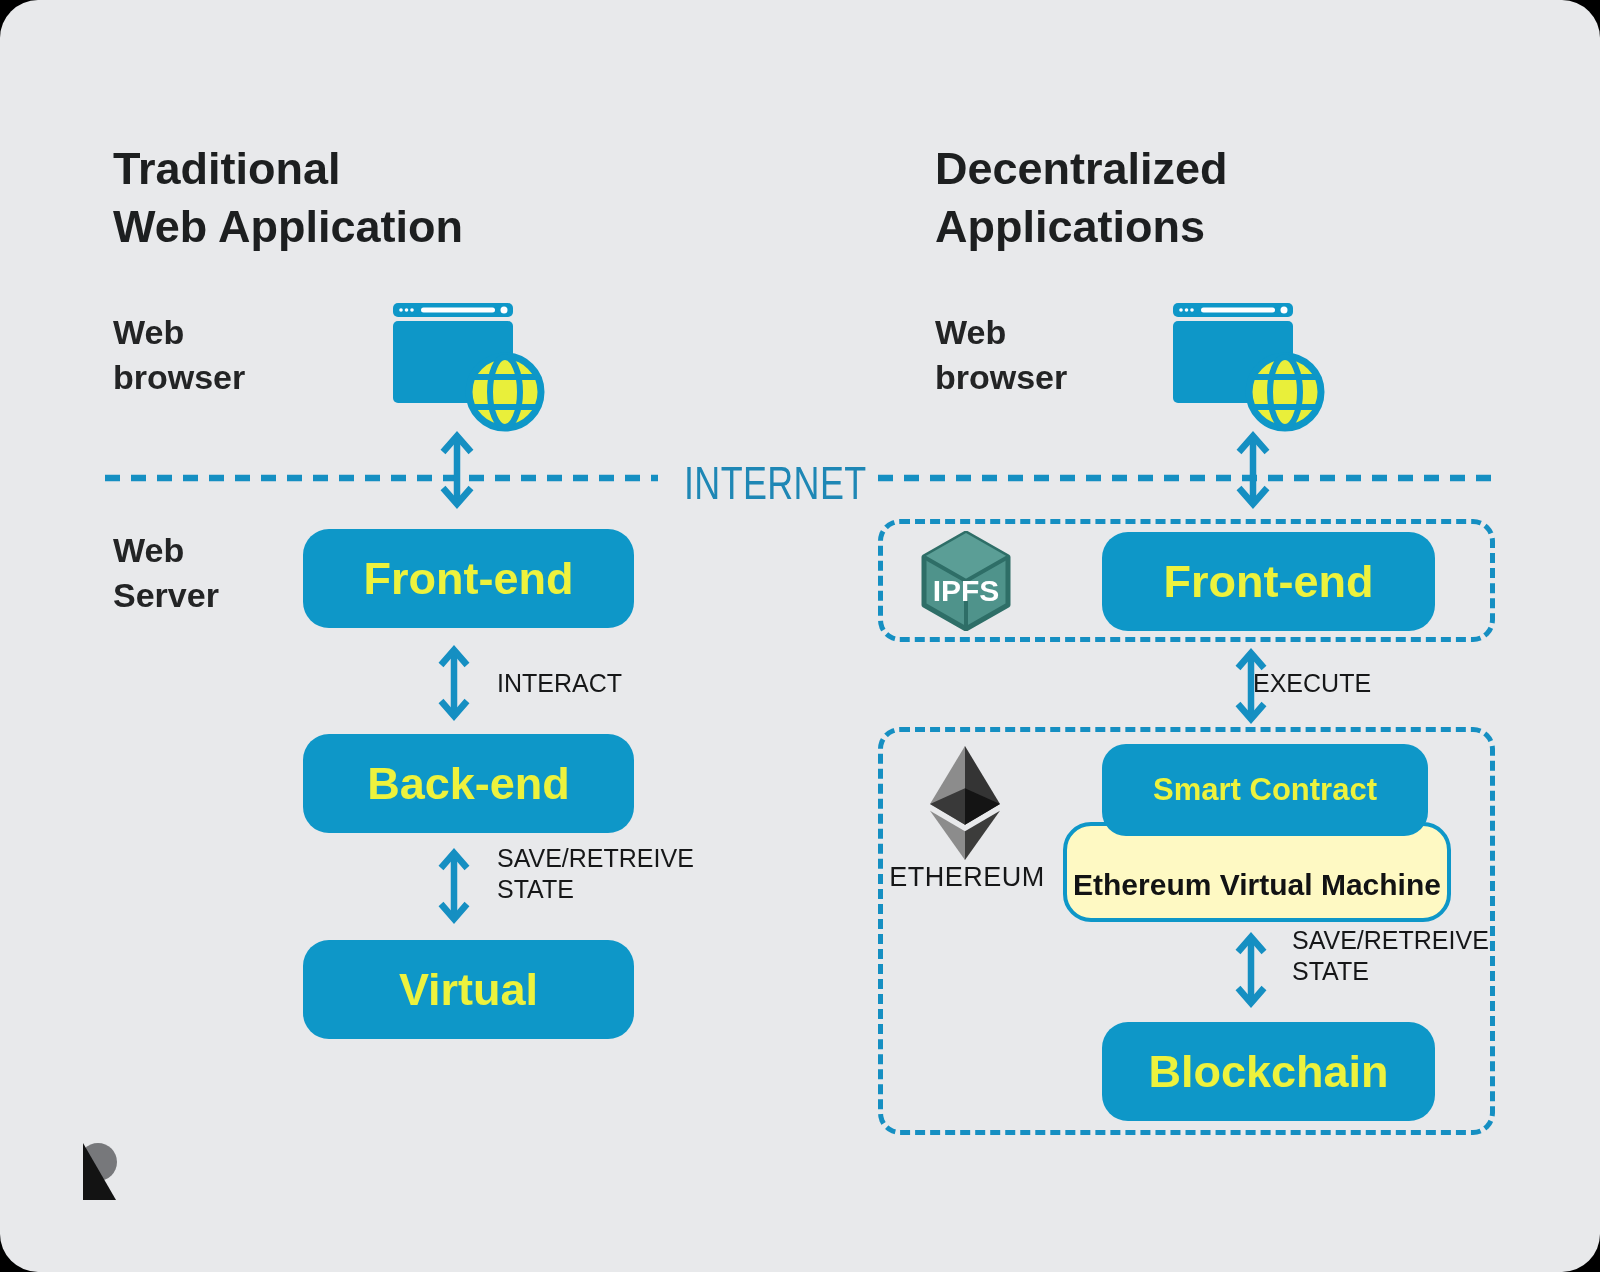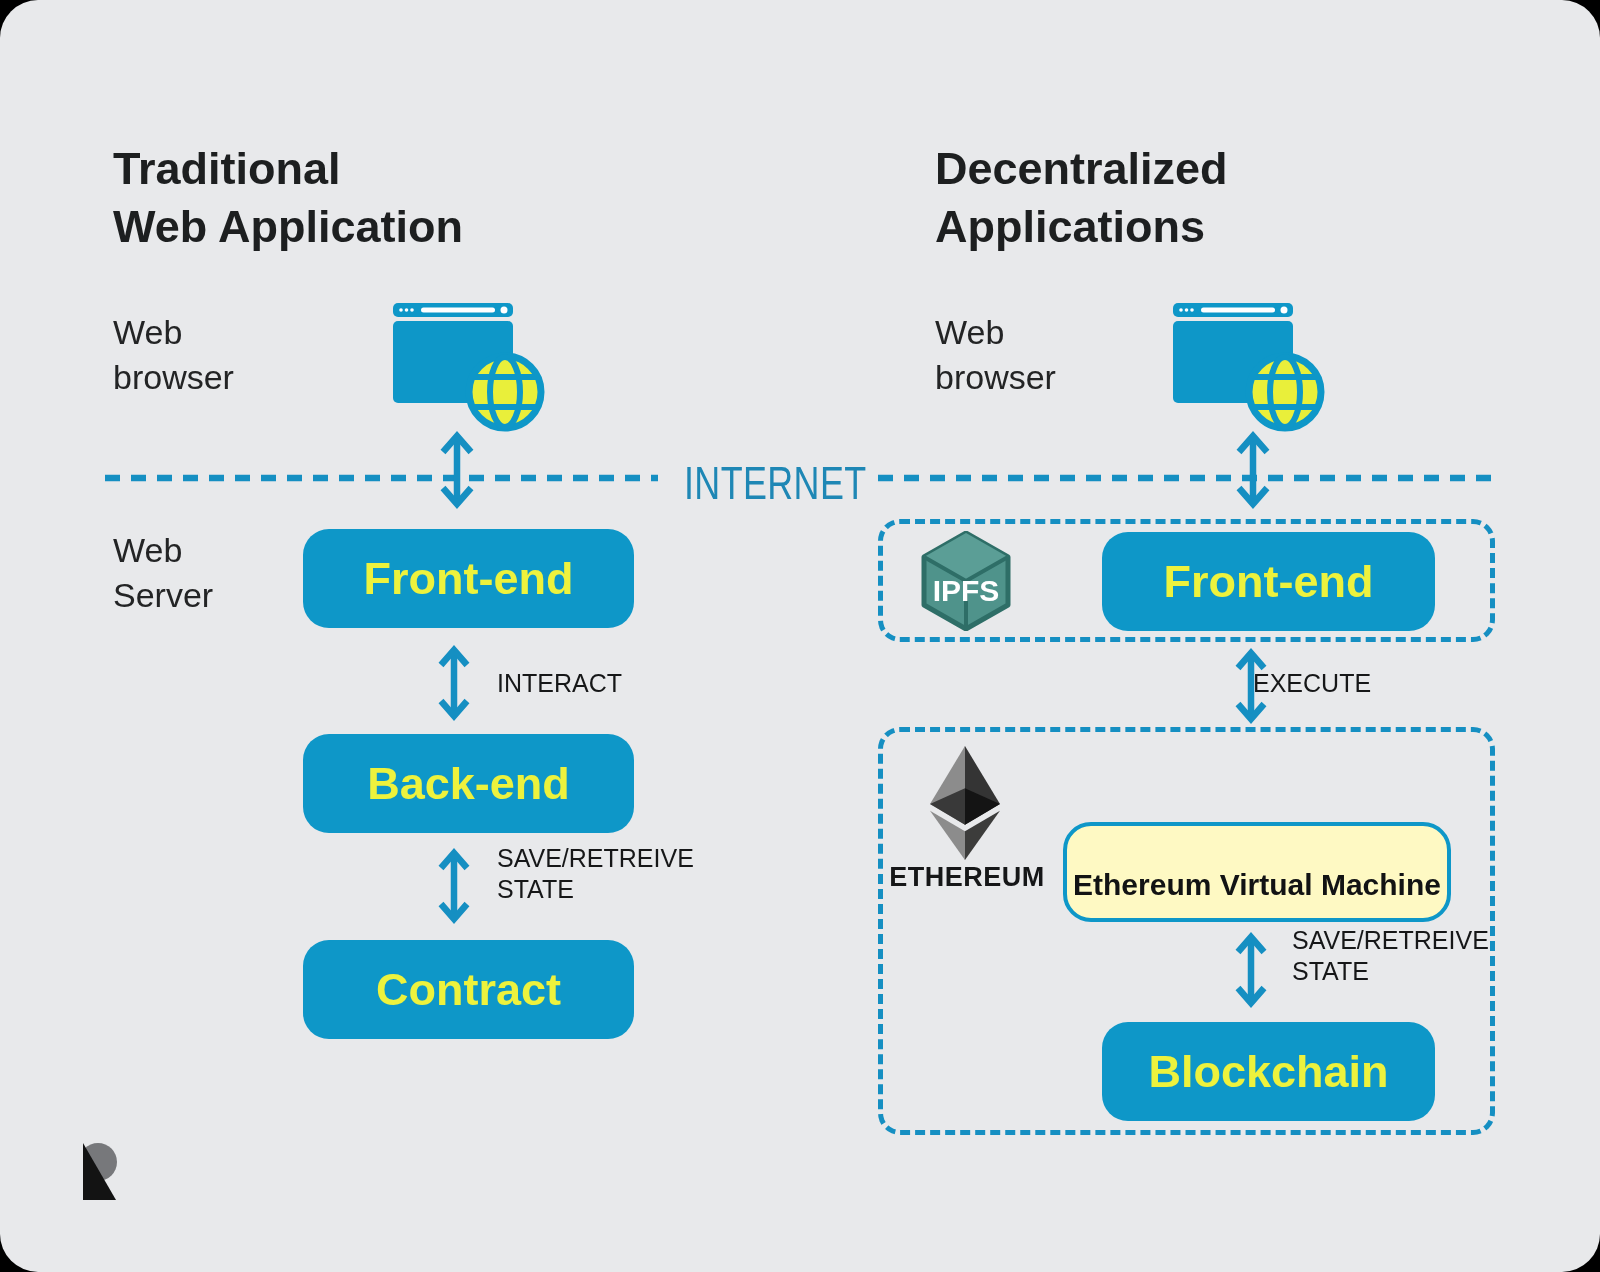--- a/index.html
+++ b/index.html
@@ -4,21 +4,21 @@
 <style>
   html,body{margin:0;padding:0;background:#000;}
   .canvas{
     position:relative;width:1600px;height:1272px;background:#e8e9eb;
     border-radius:38px;overflow:hidden;
     font-family:"Liberation Sans",sans-serif;color:#1d1f20;
   }
   .abs{position:absolute;}
   .preline{white-space:pre-line;}
   .title{font-size:45px;font-weight:700;line-height:1.28;color:#1d1f20;letter-spacing:0;}
-  .side-label{font-size:34px;font-weight:400;line-height:1.32;color:#232425;}
+  .side-label{font-size:34px;font-weight:700;line-height:1.32;color:#232425;}
   .box{
     position:absolute;background:#0e97c8;border-radius:26px;
     display:flex;align-items:center;justify-content:center;
     color:#edf23d;font-weight:700;font-size:45px;
   }
   .box.small{font-size:31px;border-radius:24px;}
   .evm-box{
     position:absolute;background:#fef9c3;border:4px solid #0e97c8;border-radius:28px;
     display:flex;align-items:center;justify-content:center;
     color:#121314;font-weight:700;font-size:30px;
@@ -116,21 +116,21 @@
   <div class="box" style="left:303px;top:734px;width:331px;height:99px;">Back-end</div>
 
   <svg class="abs" style="left:432px;top:848px;" width="44" height="76" viewBox="0 0 44 76">
     <line x1="22" y1="7" x2="22" y2="69" stroke="#158fc2" stroke-width="6.5"></line>
     <path d="M9,20 L22,5 L35,20" fill="none" stroke="#158fc2" stroke-width="6.5"></path>
     <path d="M9,56 L22,71 L35,56" fill="none" stroke="#158fc2" stroke-width="6.5"></path>
   </svg>
   <div class="abs arrow-label preline" style="left:497px;top:843px;">SAVE/RETREIVE
 STATE</div>
 
-  <div class="box" style="left:303px;top:940px;width:331px;height:99px;">Contract</div>
+  <div class="box" style="left:303px;top:940px;width:331px;height:99px;">Virtual</div>
 
   <div class="dashed-group" style="left:878px;top:519px;width:617px;height:123px;"></div>
 
   <svg class="abs" style="left:920px;top:531px;" width="92" height="100" viewBox="0 0 92 100">
     <polygon points="46,2 88,26 88,74 46,98 4,74 4,26" fill="#4f938b" stroke="#2e6e67" stroke-width="5" stroke-linejoin="round"></polygon>
     <polygon points="46,2 88,26 46,50 4,26" fill="#5b9e96"></polygon>
     <path d="M4,26 L46,50 L88,26" fill="none" stroke="#2e6e67" stroke-width="4"></path>
     <line x1="46" y1="50" x2="46" y2="98" stroke="#2e6e67" stroke-width="4"></line>
     <text x="46" y="70" text-anchor="middle" font-family="Liberation Sans, sans-serif" font-size="30" font-weight="bold" fill="#ffffff">IPFS</text>
   </svg>
@@ -147,22 +147,23 @@
   <div class="dashed-group" style="left:878px;top:727px;width:617px;height:408px;"></div>
 
   <svg class="abs" style="left:926px;top:746px;" width="78" height="114" viewBox="0 0 256 417">
     <polygon fill="#343434" points="127.9 0 125.1 9.5 125.1 285.1 127.9 287.9 255.9 212.3"></polygon>
     <polygon fill="#8C8C8C" points="127.9 0 0 212.3 127.9 287.9 127.9 154.1"></polygon>
     <polygon fill="#3C3C3B" points="127.9 312.1 126.3 314.1 126.3 412.3 127.9 416.9 255.9 236.5"></polygon>
     <polygon fill="#8C8C8C" points="127.9 416.9 127.9 312.1 0 236.5"></polygon>
     <polygon fill="#141414" points="127.9 287.9 255.9 212.3 127.9 154.1"></polygon>
     <polygon fill="#393939" points="0 212.3 127.9 287.9 127.9 154.1"></polygon>
   </svg>
-  <div class="abs eth-label" style="left:887px;top:862px;width:160px;font-weight:bold;">ETHEREUM</div>
+  <div class="abs eth-label" style="left:887px;top:862px;width:160px;">ETHEREUM</div>
 
+  <div class="box small sc-box" style="left:1102px;top:744px;width:326px;height:92px;">Smart Contract</div>
   <div class="evm-box" style="left:1063px;top:822px;width:388px;height:100px;">Ethereum Virtual Machine</div>
 
   <svg class="abs" style="left:1229px;top:932px;" width="44" height="76" viewBox="0 0 44 76">
     <line x1="22" y1="7" x2="22" y2="69" stroke="#158fc2" stroke-width="6.5"></line>
     <path d="M9,20 L22,5 L35,20" fill="none" stroke="#158fc2" stroke-width="6.5"></path>
     <path d="M9,56 L22,71 L35,56" fill="none" stroke="#158fc2" stroke-width="6.5"></path>
   </svg>
   <div class="abs arrow-label preline" style="left:1292px;top:925px;">SAVE/RETREIVE
 STATE</div>
 

